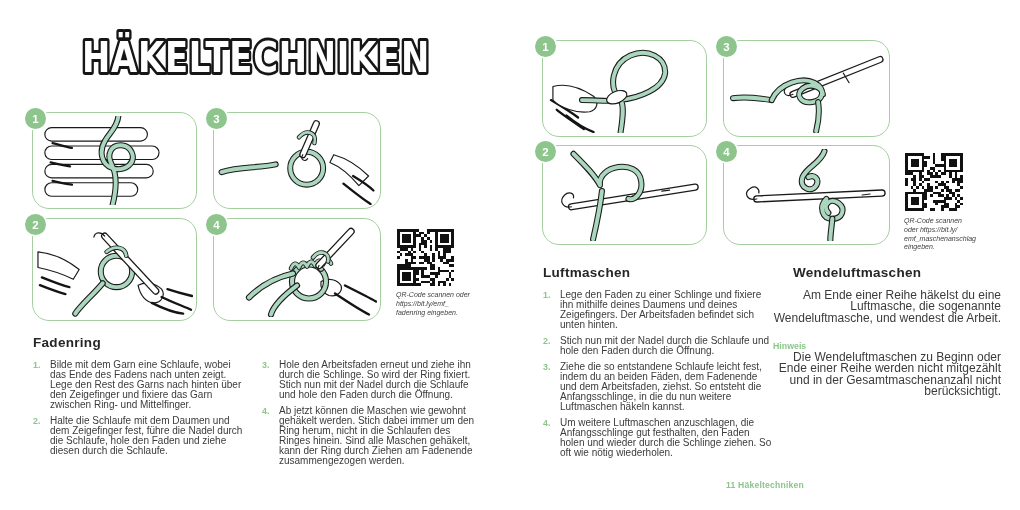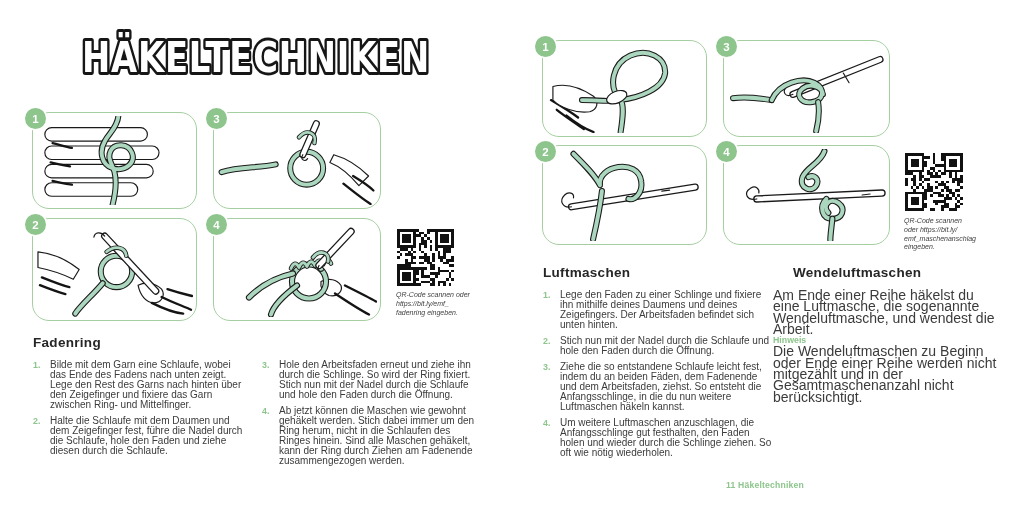--- a/index.html
+++ b/index.html
@@ -55,22 +55,22 @@
 
   
   .sec-heading{
     position:absolute;margin:0;font-size:13.5px;font-weight:bold;color:#262626;
     letter-spacing:.3px;font-family:"Liberation Sans",sans-serif;
   }
   .col{position:absolute;}
   .step{display:flex;margin-bottom:6px;}
   .step-num{flex:none;width:17px;color:#8dc58c;font-weight:bold;font-size:8.8px;line-height:11.3px;}
   .step-text{font-size:10px;line-height:10px;color:#3b3b3b;}
-  .para{font-size:14px;line-height:11.3px;color:#3b3b3b;margin:0;}
-  .hinweis{}
+  .para{font-size:12px;line-height:11.3px;color:#3b3b3b;margin:0;text-align:right;}
+  .hinweis{margin-top:17px;}
   .hinweis-label{font-size:8.8px;line-height:11.3px;font-weight:bold;color:#8dc58c;}
   .footer{
     position:absolute;left:0;right:0;top:480px;text-align:center;
     color:#8dc58c;font-weight:bold;font-size:8.6px;letter-spacing:.2px;
   }
 </style>
 </head>
 <body>
 
 <div class="spread">

